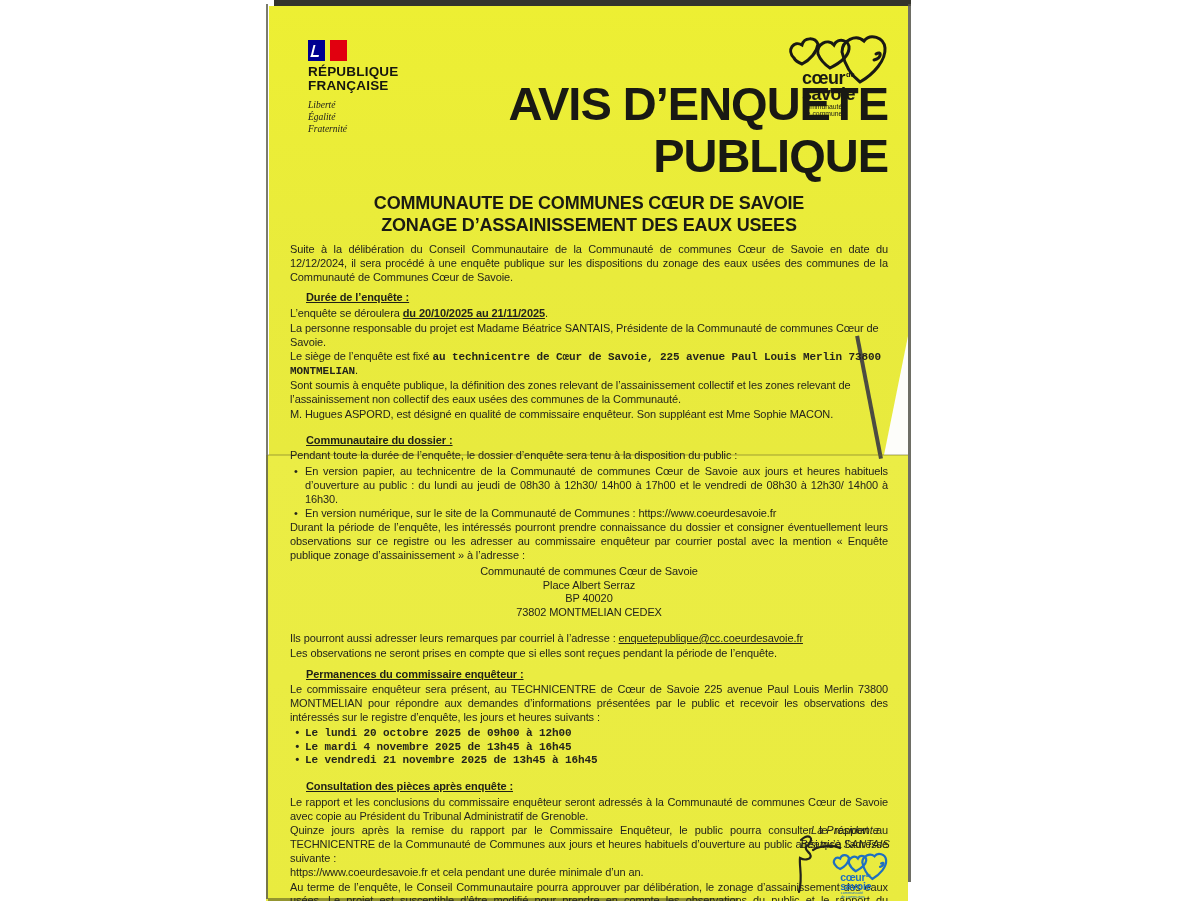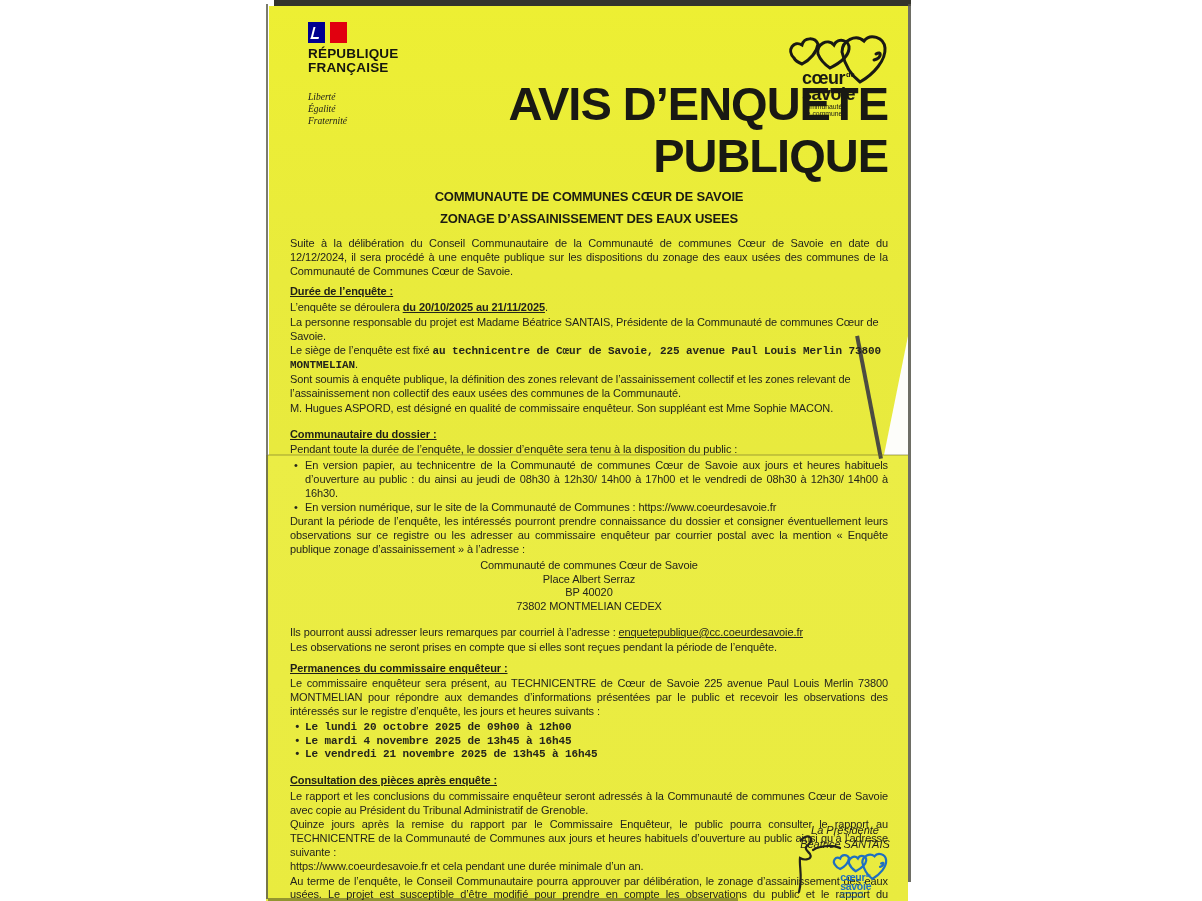--- a/index.html
+++ b/index.html
@@ -17,45 +17,45 @@
   .scan-top-bar{position:absolute;left:274px;top:0;width:637px;height:6px;background:#34342c;}
   .scan-left-line{position:absolute;left:266px;top:4px;width:2px;height:895px;background:#5a5a4c;opacity:.8;}
   .scan-right-line{position:absolute;left:908px;top:4px;width:3px;height:878px;background:#55554a;opacity:.85;}
   .scan-seam{position:absolute;left:268px;top:454px;width:640px;height:2px;background:rgba(110,110,40,.30);}
   .scan-bottom-line{position:absolute;left:268px;top:898px;width:470px;height:3px;background:rgba(45,45,32,.45);}
   .wedge-line{position:absolute;left:879px;top:334px;width:4px;height:125px;background:#4c4c42;
     transform:rotate(-11deg);transform-origin:bottom left;}
   .wedge-white{position:absolute;left:884px;top:331px;width:25px;height:124px;background:#fdfdfa;
     clip-path:polygon(0 100%,100% 0,100% 100%);}
   
-  .rf-logo{position:absolute;left:308px;top:22px;width:130px;}
+  .rf-logo{position:absolute;left:308px;top:40px;width:130px;}
   .rf-flag{height:22px;}
   .rf-flag .fb,.rf-flag .fr{display:inline-block;width:17px;height:21px;vertical-align:top;}
   .rf-flag .fb{background:#000091;position:relative;}
   .rf-flag .fb::after{content:"";position:absolute;left:4px;top:5px;width:6px;height:10px;
     border-left:2px solid #fff;border-bottom:2px solid #fff;transform:skewX(-14deg);}
   .rf-flag .fr{background:#e1000f;margin-left:5px;}
   .rf-name{font-size:13.5px;line-height:14px;font-weight:700;color:#16160f;margin-top:3px;letter-spacing:.2px;}
   .rf-motto{font-family:"Liberation Serif",serif;font-style:italic;font-size:9.5px;line-height:12px;
-    margin-top:16px;color:#20201a;}
+    margin-top:6px;color:#20201a;}
   .cds-logo{position:absolute;left:780px;top:28px;}
   .cds-stamp{position:absolute;left:828px;top:848px;}
   .sig-squiggle{position:absolute;left:787px;top:833px;}
   .sig-text{position:absolute;top:823px;left:792px;width:106px;text-align:center;
     font-size:11px;line-height:14px;color:#23231c;font-style:italic;}
   
   .content{position:absolute;left:290px;top:0;width:598px;
     font-size:11px;line-height:13.8px;letter-spacing:-0.1px;color:#24241c;}
   h1.doc-title{margin:78px 0 0;text-align:right;font-size:47px;line-height:52px;
     font-weight:700;letter-spacing:-1px;color:#191913;}
-  .subtitle{margin-top:4px;text-align:center;font-size:13px;line-height:22px;
+  .subtitle{margin-top:10px;text-align:center;font-size:18px;line-height:22px;
     font-weight:700;color:#1b1b13;letter-spacing:-0.2px;}
   .content p{margin:1px 0 0;}
   .content p.just{text-align:justify;}
-  h3.sec-h{margin:7px 0 2px;font-size:11px;line-height:13.8px;font-weight:700;
+  h3.sec-h{margin:7px 16px 2px;font-size:11px;line-height:13.8px;font-weight:700;
     text-decoration:underline;color:#1f1f17;}
   .b{font-weight:700;font-family:Liberation Mono, monospace;}
   .u{text-decoration:underline;}
   .bu{font-weight:700;text-decoration:underline;}
   ul.dots{list-style:none;margin:2px 0 0;padding:0 0 0 4px;}
   ul.dots li{padding-left:11px;position:relative;text-align:justify;margin:0;}
   ul.dots li::before{content:"\2022";position:absolute;left:0;top:0;}
   ul.dots li.b{text-align:left;}
   .addr{text-align:center;margin-top:2px;}
   .mt-lg{margin-top:12px !important;}
@@ -127,21 +127,21 @@
   <p>
     <span>La personne responsable du projet est Madame Béatrice SANTAIS, Présidente de la Communauté de communes Cœur de Savoie.</span><br>
     <span>Le siège de l’enquête est fixé </span><span class="b">au technicentre de Cœur de Savoie, 225 avenue Paul Louis Merlin 73800 MONTMELIAN</span><span>.</span><br>
     <span>Sont soumis à enquête publique, la définition des zones relevant de l’assainissement collectif et les zones relevant de l’assainissement non collectif des eaux usées des communes de la Communauté.</span>
   </p>
   <p>M. Hugues ASPORD, est désigné en qualité de commissaire enquêteur. Son suppléant est Mme Sophie MACON.</p>
 
   <h3 class="sec-h mt-lg">Communautaire du dossier :</h3>
   <p>Pendant toute la durée de l’enquête, le dossier d’enquête sera tenu à la disposition du public :</p>
   <ul class="dots">
-    <li>En version papier, au technicentre de la Communauté de communes Cœur de Savoie aux jours et heures habituels d’ouverture au public : du ainsi au jeudi de 08h30 à 12h30/ 14h00 à 17h00 et le vendredi de 08h30 à 12h30/ 14h00 à 16h30.</li>
+    <li>En version papier, au technicentre de la Communauté de communes Cœur de Savoie aux jours et heures habituels d’ouverture au public : du lundi au jeudi de 08h30 à 12h30/ 14h00 à 17h00 et le vendredi de 08h30 à 12h30/ 14h00 à 16h30.</li>
     <li>En version numérique, sur le site de la Communauté de Communes : https://www.coeurdesavoie.fr</li>
   </ul>
   <p class="just">Durant la période de l’enquête, les intéressés pourront prendre connaissance du dossier et consigner éventuellement leurs observations sur ce registre ou les adresser au commissaire enquêteur par courrier postal avec la mention « Enquête publique zonage d’assainissement » à l’adresse :</p>
   <div class="addr">
     <div>Communauté de communes Cœur de Savoie</div>
     <div>Place Albert Serraz</div>
     <div>BP 40020</div>
     <div>73802 MONTMELIAN CEDEX</div>
   </div>
   <p class="mt-lg"><span>Ils pourront aussi adresser leurs remarques par courriel à l’adresse : </span><span class="u">enquetepublique@cc.coeurdesavoie.fr</span></p>

